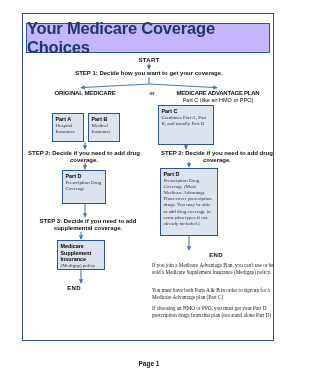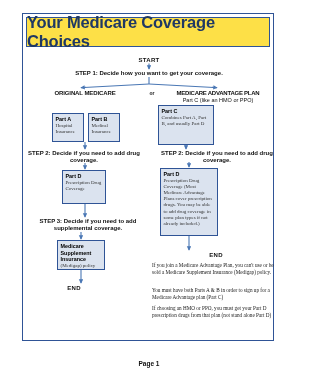--- a/index.html
+++ b/index.html
@@ -3,22 +3,22 @@
 <meta charset="utf-8">
 <style>
   html,body{margin:0;padding:0;background:#ffffff;}
   body{width:298px;height:386px;overflow:hidden;font-family:"Liberation Sans",sans-serif;}
 
   .page{position:relative;width:298px;height:386px;background:#fff;}
 
   .doc-border{position:absolute;left:22px;top:13px;width:252px;height:328px;
     border:1.5px solid #2f5496;background:#fff;box-sizing:border-box;}
 
-  .title-box{position:absolute;left:26px;top:17px;width:244px;height:30px;
-    background:#fde047;border:1.5px solid #2f5496;box-sizing:border-box;
+  .title-box{position:absolute;left:26px;top:23px;width:244px;height:30px;
+    background:#c4b5fd;border:1.5px solid #2f5496;box-sizing:border-box;
     display:flex;align-items:center;justify-content:center;}
   .title-box .t{font-size:16.5px;font-weight:bold;color:#1f3864;letter-spacing:-0.2px;
     font-family:"Liberation Sans",sans-serif;}
 
   .lbl{position:absolute;color:#111;font-weight:bold;text-align:center;line-height:1.18;}
 
   .start{left:0;top:57px;width:298px;font-size:6px;letter-spacing:0.3px;}
   .step1{left:0;top:70px;width:298px;font-size:6px;}
   .orig{left:26px;top:90px;width:118px;font-size:6px;letter-spacing:-0.1px;}
   .orword{left:144px;top:91px;width:16px;font-size:5px;font-weight:bold;}

